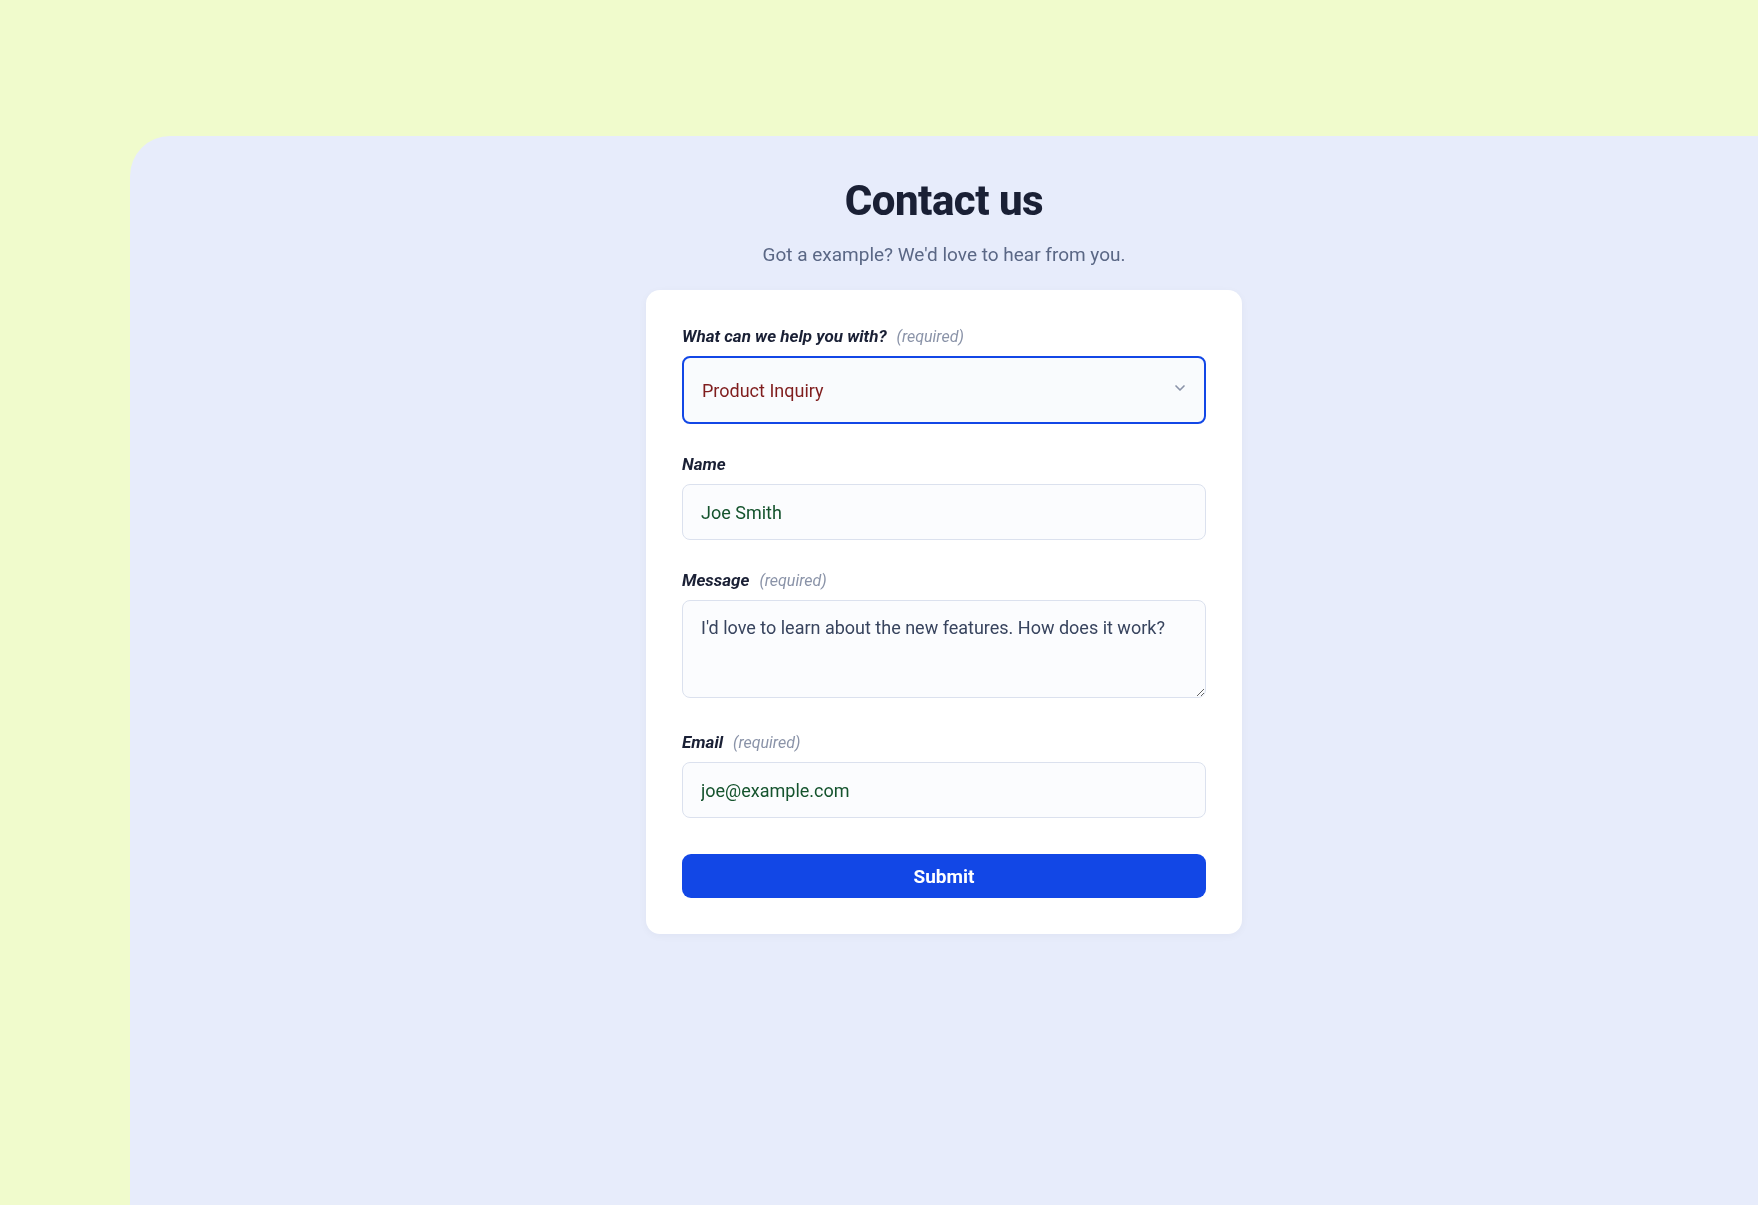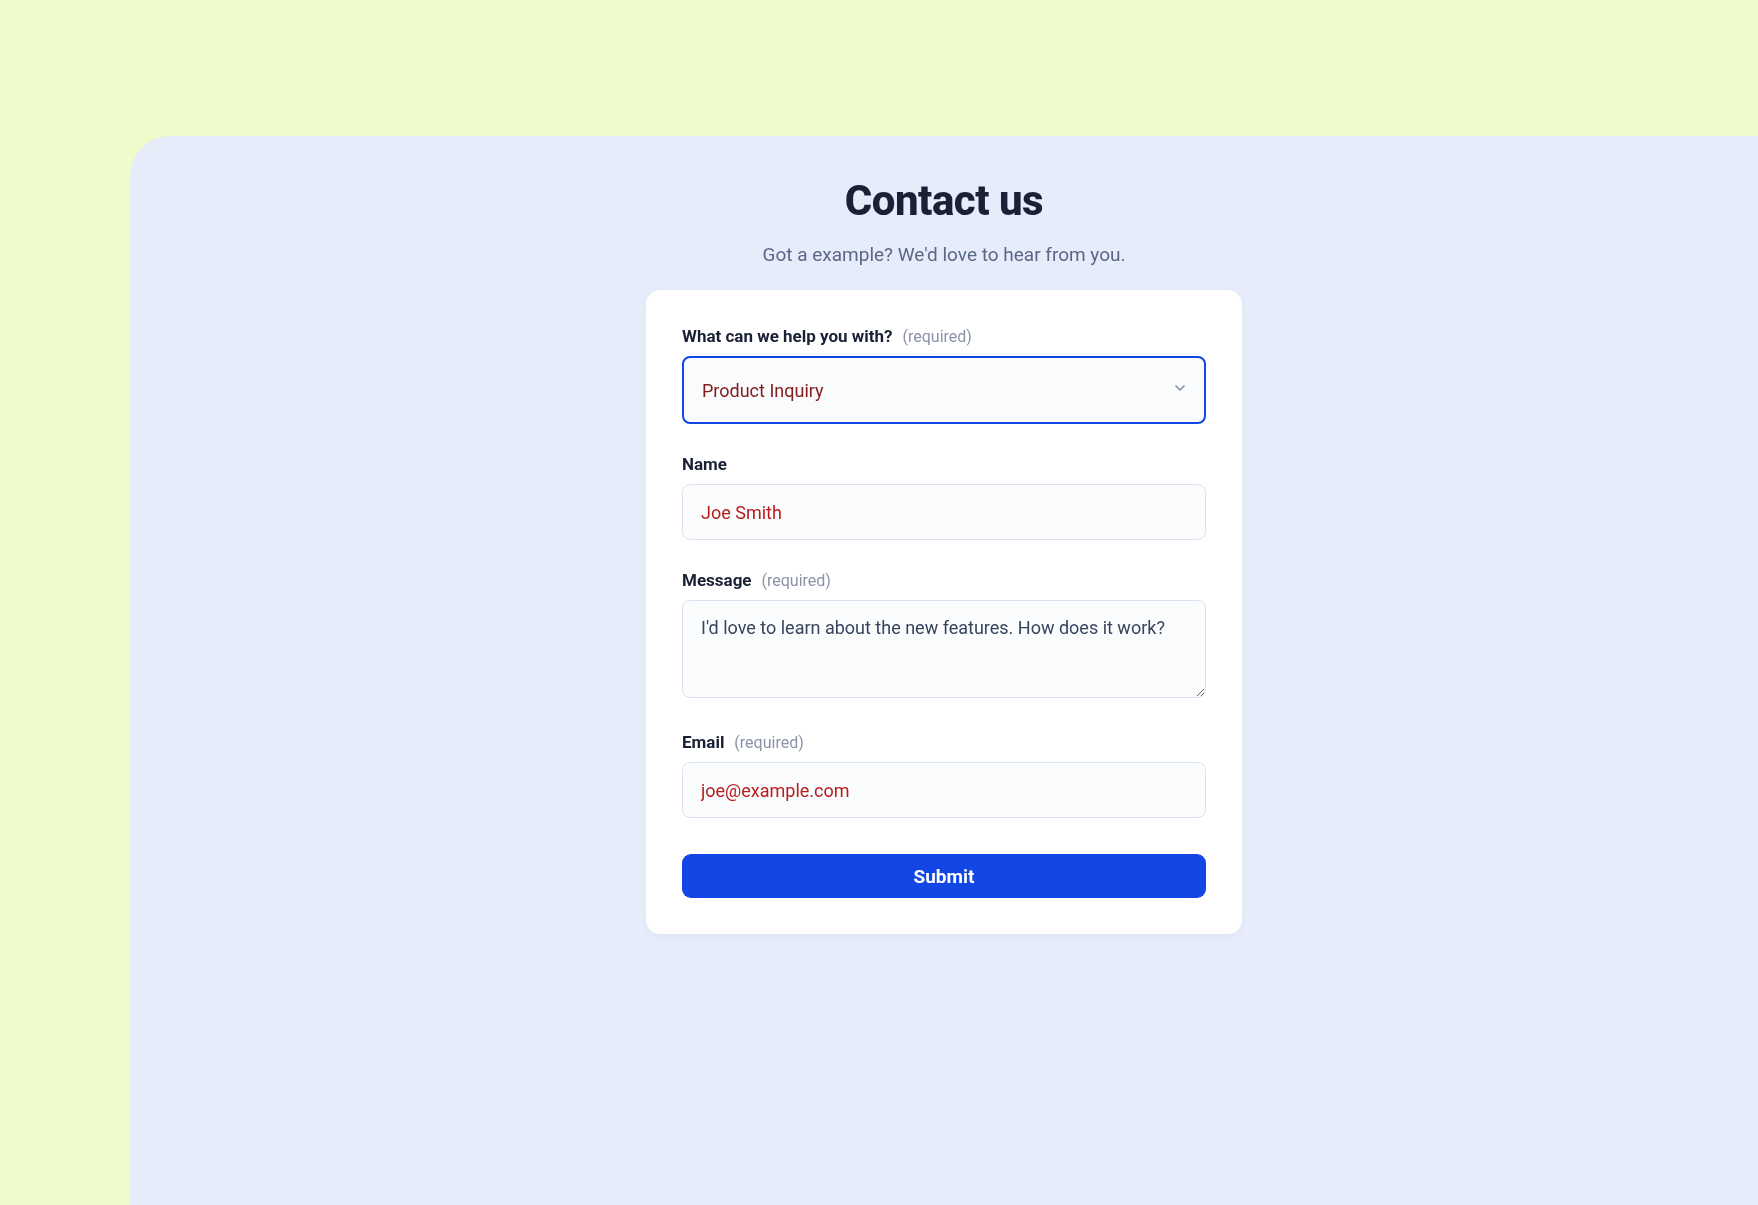--- a/index.html
+++ b/index.html
@@ -58,20 +58,21 @@
     .form-group {
       margin-bottom: 30px;
     }
     
     .form-group:last-of-type {
       margin-bottom: 36px;
     }
     
     .label-row {
       margin-bottom: 10px;
+      font-style: italic;
     }
     
     .field-label {
       font-size: 17px;
       font-weight: 700;
       color: #1a2035;
     }
     
     .required-hint {
       font-size: 16px;
@@ -110,21 +111,21 @@
     }
     
     .text-input {
       width: 100%;
       height: 56px;
       border: 1px solid #dbe1ee;
       border-radius: 8px;
       background: #fbfcfe;
       padding: 0 18px;
       font-size: 18px;
-      color: #b91c1c;
+      color: #14532d;
       font-family: inherit;
       outline: none;
     }
     
     .textarea-input {
       width: 100%;
       height: 98px;
       border: 1px solid #dbe1ee;
       border-radius: 8px;
       background: #fbfcfe;

